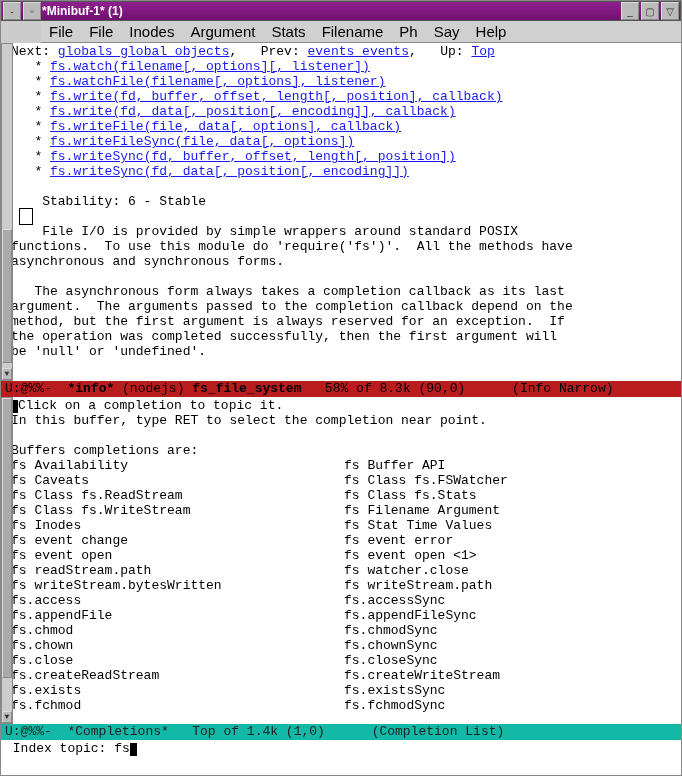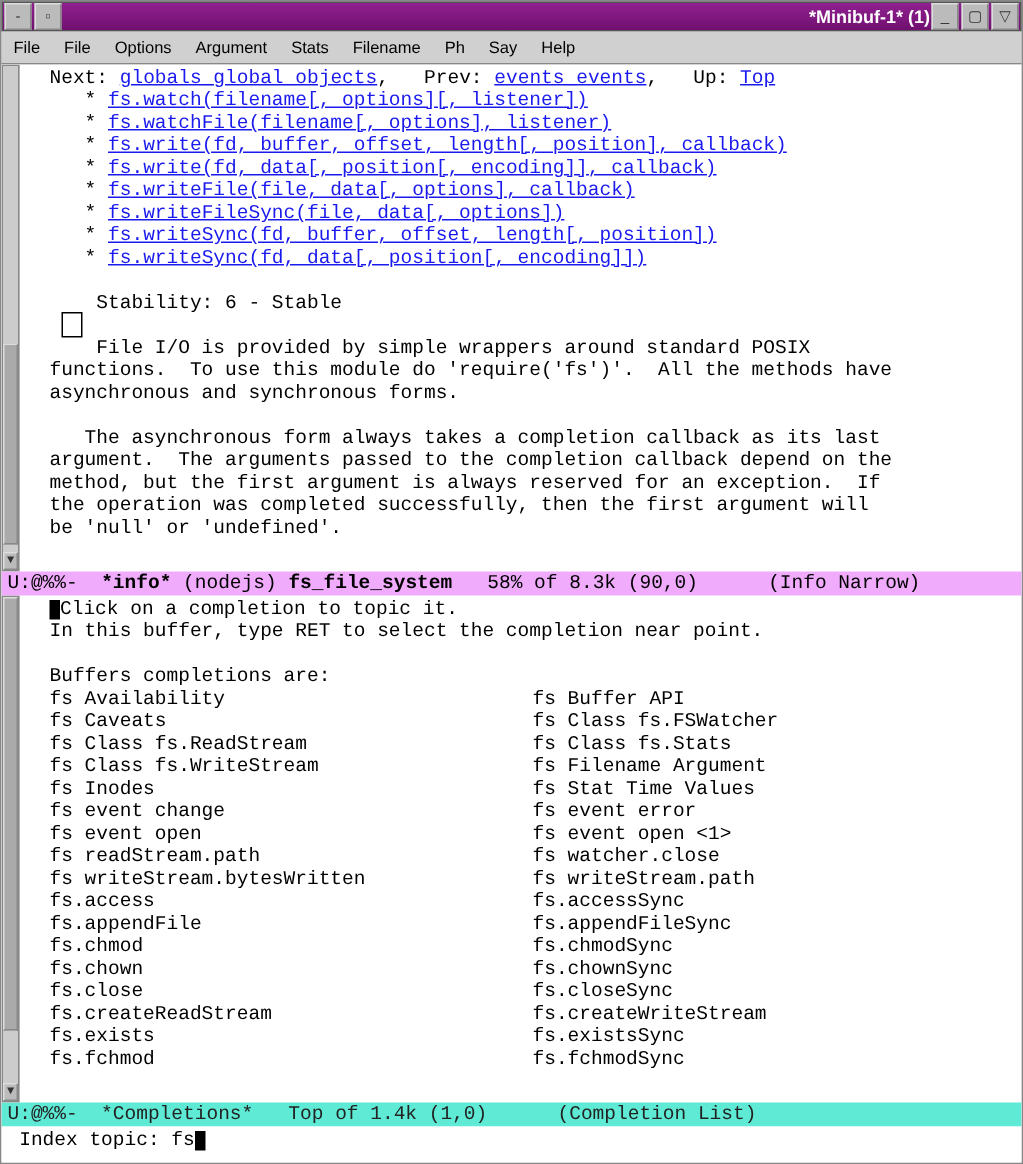--- a/index.html
+++ b/index.html
@@ -1,33 +1,33 @@
 <!DOCTYPE html>
 <html><head>
 <meta charset="utf-8">
 <style>
 * { margin:0; padding:0; box-sizing:border-box; }
 body { font-family:"Courier New",monospace; font-size:13px; background:#ccc; width:682px; height:776px; overflow:hidden; }
 .window { width:682px; height:776px; background:#ccc; display:flex; flex-direction:column; border:1px solid #888; }
 .titlebar { height:20px; background:linear-gradient(#902090,#701070); display:flex; align-items:center; color:#fff; font-family:sans-serif; font-size:12px; border:1px solid #555; }
 .titlebar .sys { width:18px; height:18px; background:#bbb; border:1px outset #ddd; margin:0 1px; display:flex; align-items:center; justify-content:center; color:#333; font-size:10px; }
-.titlebar .title { flex:1; text-align:right; font-weight:bold; }
-.menubar { height:22px; background:#d0d0d0; display:flex; align-items:center; padding:0 8px; gap:16px; font-family:sans-serif; font-size:11px; border-bottom:1px solid #888; }
+.titlebar .title { flex:1; text-align:left; font-weight:bold; }
+.menubar { height:22px; background:#d0d0d0; display:flex; align-items:center; padding:0 8px; gap:16px; font-family:sans-serif; font-size:15px; border-bottom:1px solid #888;margin-left:40px; }
 .menubar span { cursor:pointer; }
 .content { flex:1; display:flex; flex-direction:column; background:#fff; overflow:hidden; }
 .pane { position:relative; overflow:hidden; }
-.pane .scrollbox { margin-left:28px; padding:1px 4px; white-space:pre; font-family:"Courier New",monospace; line-height:15px; }
+.pane .scrollbox { margin-left:6px; padding:1px 4px; white-space:pre; font-family:"Courier New",monospace; line-height:15px; }
 .scrollbar { position:absolute; left:0; top:0; width:12px; height:100%; background:#ccc; border:1px solid #888; }
 .scrollbar .handle { position:absolute; left:0; width:100%; background:#aaa; border:1px outset #ddd; }
 .scrollbar .arrow { position:absolute; left:0; width:100%; height:12px; background:#bbb; border:1px outset #ddd; font-size:8px; text-align:center; line-height:10px; color:#333; cursor:pointer; } .scrollbar .arrow.dn { bottom:0;}
 a.link { color:#1a1aee; text-decoration:underline; cursor:pointer; }
-.modeline { background:#f0abfc; color:#000; padding:0 4px; font-family:"Courier New",monospace; font-size:13px; height:16px; line-height:16px; white-space:pre; overflow:hidden; }
-.modeline.gray { background:#5eead4; color:#222; }
+.modeline { background:#b91c1c; color:#000; padding:0 4px; font-family:"Courier New",monospace; font-size:13px; height:16px; line-height:16px; white-space:pre; overflow:hidden; }
+.modeline.gray { background:#14b8a6; color:#222; }
 .bold { font-weight:bold; }
-.minib { background:#fff; padding:1px 4px 4px 4px; font-family:"Courier New",monospace; font-size:13px; height:24px; white-space:pre; }
+.minib { background:#fff; padding:1px 4px 4px 4px; font-family:"Courier New",monospace; font-size:13px; height:35px; white-space:pre; }
 .cursor { display:inline-block; width:7px; height:13px; background:#000; vertical-align:text-bottom; }
 .completions { display:flex; flex-wrap:wrap; }
 .comp { width:50%; }
 </style>
 </head>
 <body>
 
 <div class="window">
 
   <div class="titlebar">
@@ -35,21 +35,21 @@
     <div class="sys">▫</div>
     <div class="title">*Minibuf-1* (1)</div>
     <div class="sys">_</div>
     <div class="sys">▢</div>
     <div class="sys">▽</div>
   </div>
 
   <div class="menubar">
     <span>File</span>
     <span>File</span>
-    <span>Options</span>
+    <span>Inodes</span>
     <span>Argument</span>
     <span>Stats</span>
     <span>Filename</span>
     <span>Ph</span>
     <span>Say</span>
     <span>Help</span>
   </div>
 
   <div class="content">
 

